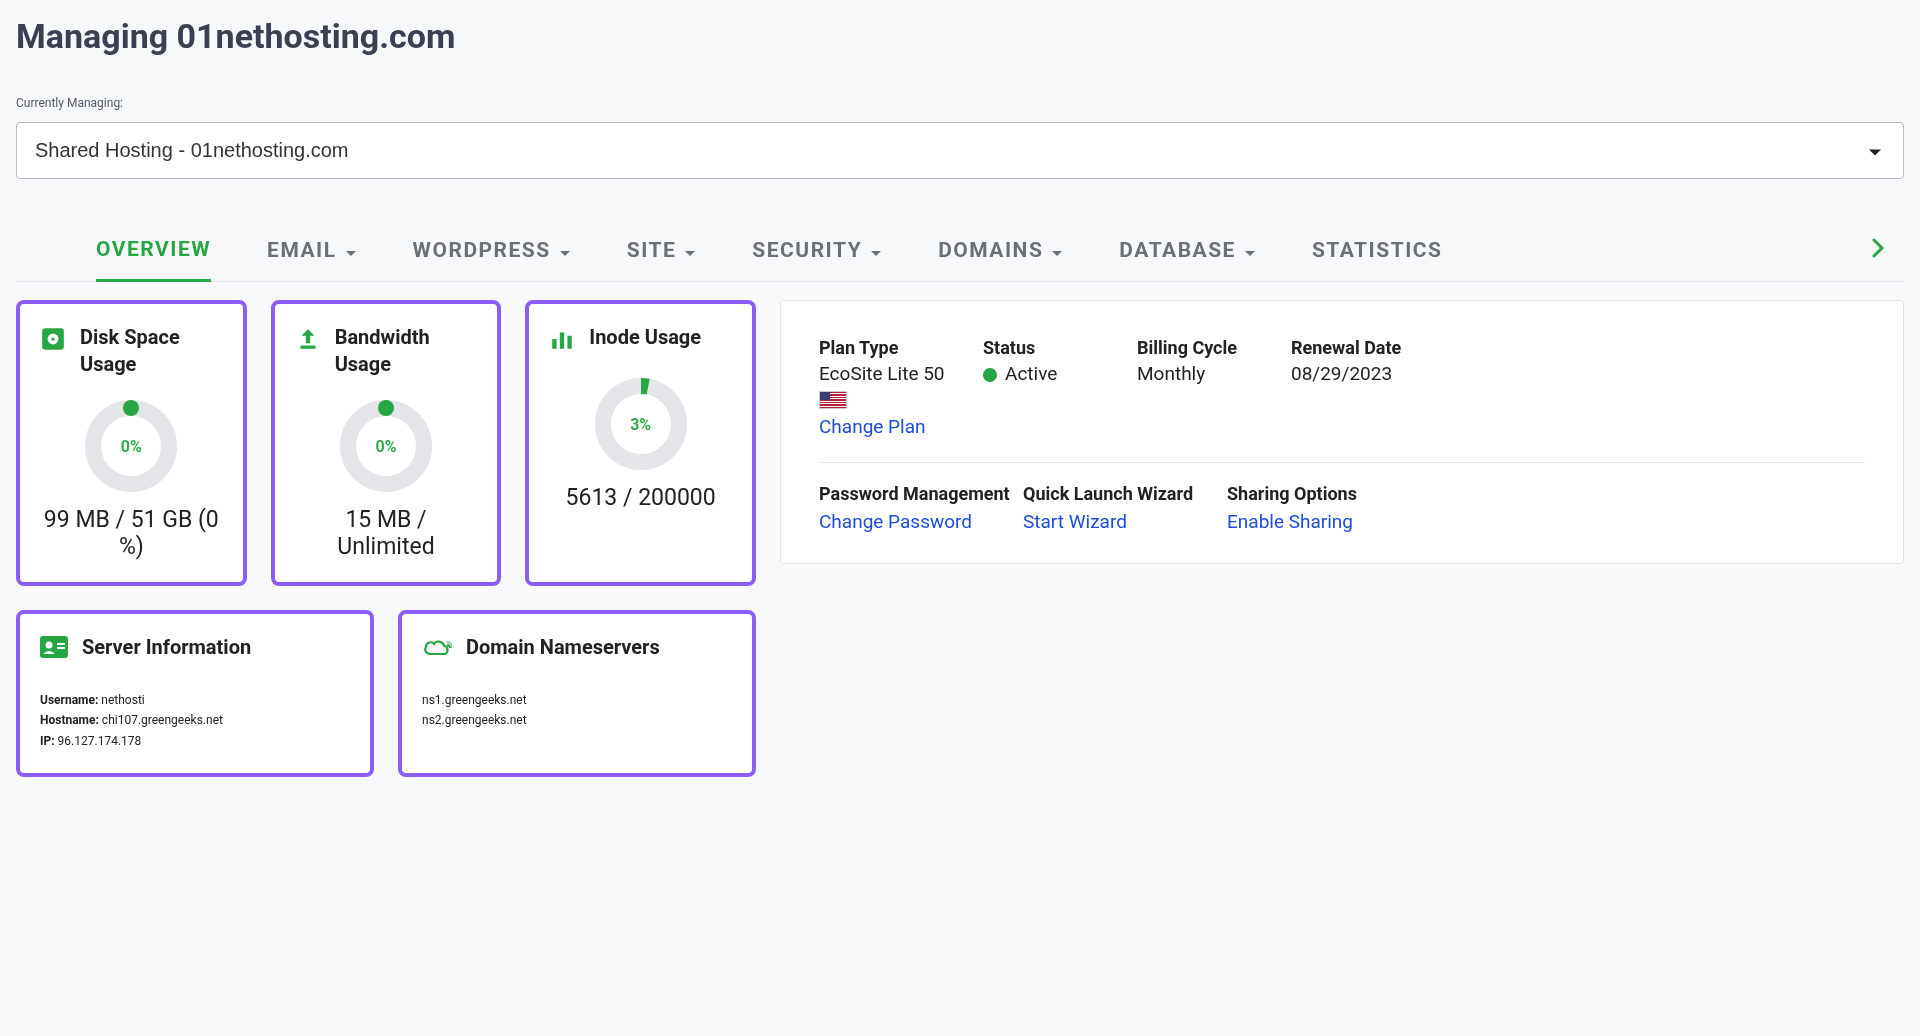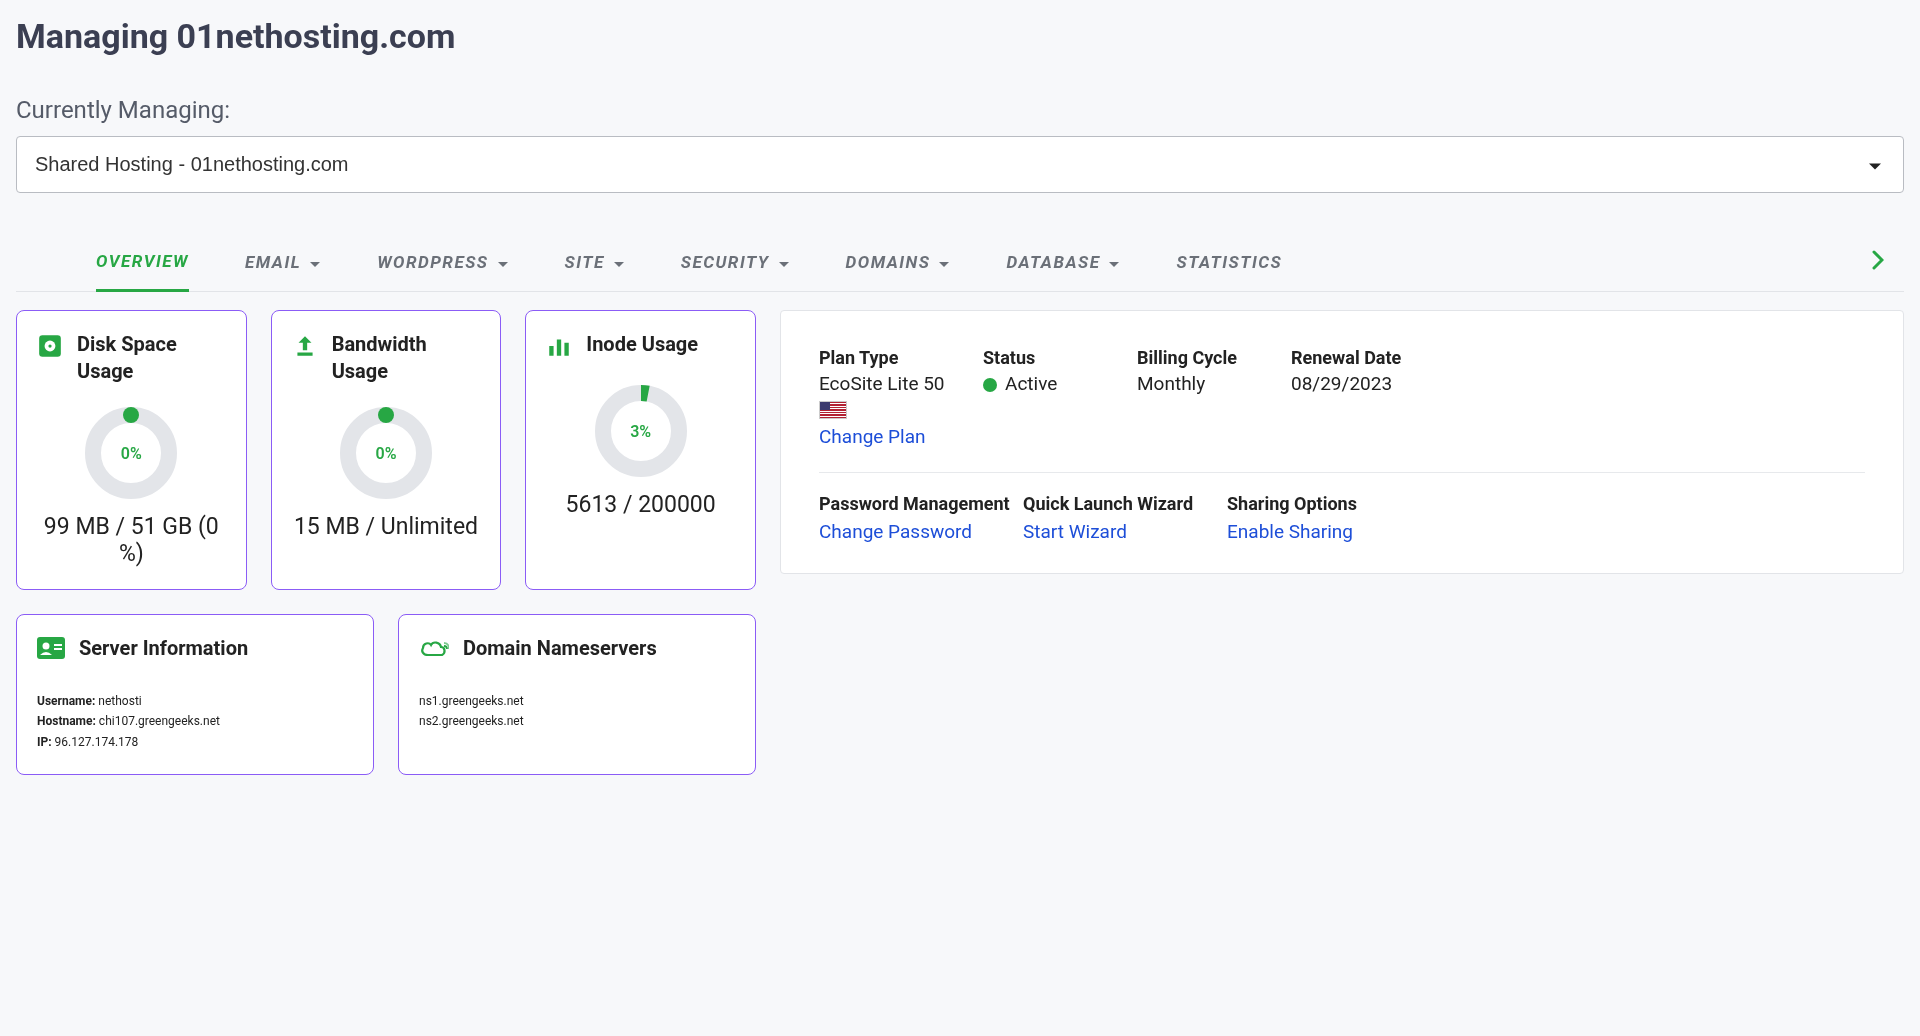--- a/index.html
+++ b/index.html
@@ -9,21 +9,21 @@
   color: #333;
   padding: 16px;
 }
 .page-title {
   font-size: 34px;
   font-weight: 700;
   color: #3b3f52;
   margin-bottom: 40px;
 }
 .managing-label {
-  font-size: 24px;
+  font-size: 12px;
   color: #555b68;
   margin-bottom: 12px;
 }
 .select-wrap {
   position: relative;
   width: 100%;
   margin-bottom: 40px;
 }
 .select-box {
   width: 100%;
@@ -48,28 +48,27 @@
   align-items: center;
   border-bottom: 1px solid #e2e4e8;
   gap: 56px;
   padding: 0 12px 0 80px;
   position: relative;
 }
 .tab {
   display: flex;
   align-items: flex-end;
   gap: 8px;
-  font-size: 17px;
+  font-size: 21px;
   font-weight: 700;
   letter-spacing: 1.5px;
   color: #6b7078;
   padding: 18px 0;
   cursor: pointer;
   text-transform: uppercase;
-  font-style: italic;
 }
 .tab.active {
   color: #27a744;
   border-bottom: 3px solid #27a744;
   margin-bottom: -1px;
 }
 .tab-caret {
   display: inline-block;
 }
 .tabs-nav-right {
@@ -85,21 +84,21 @@
   align-items: flex-start;
 }
 .left-col {
   flex: 0 0 740px;
   display: flex;
   flex-wrap: wrap;
   gap: 24px;
 }
 .card {
   background: #fff;
-  border: 1px solid #8b5cf6;
+  border: 4px solid #8b5cf6;
   border-radius: 8px;
   padding: 20px 20px 22px 20px;
 }
 .usage-card {
   flex: 0 0 calc((100% - 48px) / 3);
   display: flex;
   flex-direction: column;
 }
 .card-head {
   display: flex;

